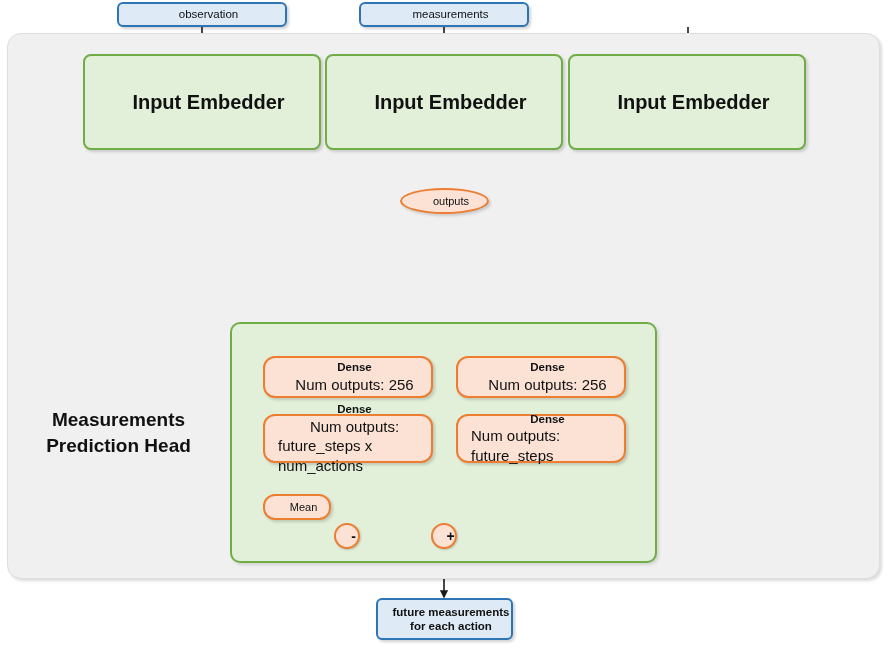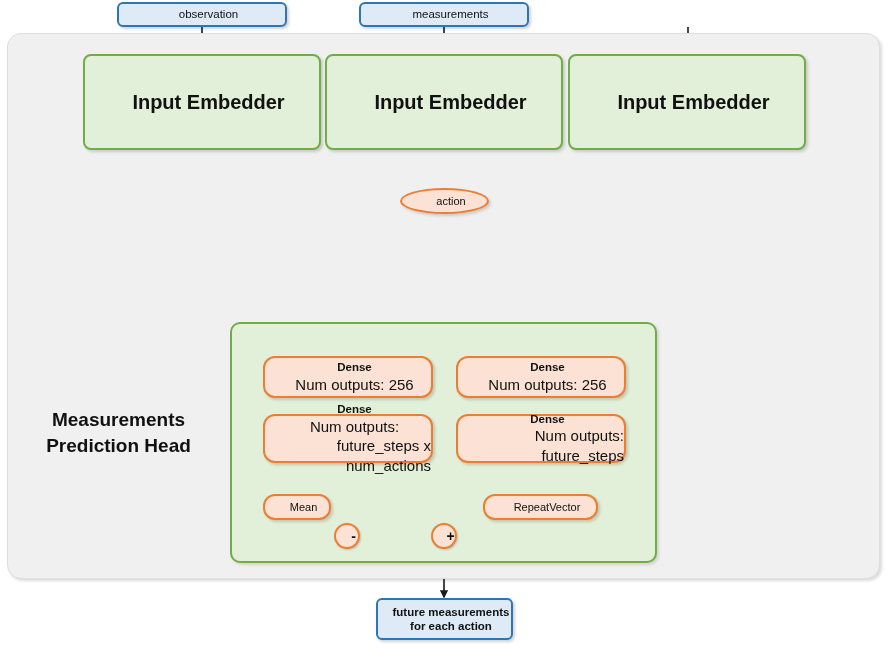--- a/index.html
+++ b/index.html
@@ -51,21 +51,21 @@
   }
 
   
   .node {
     position: absolute;
     box-sizing: border-box;
     display: flex;
     flex-direction: column;
     align-items: center;
     justify-content: center;
-    text-align: right;
+    text-align: left;
     color: #111111;
     padding-left: 13px;
   }
   .io-box {
     background: #deebf7;
     border: 2px solid #2e75b6;
     border-radius: 6px;
     font-size: 11.5px;
     line-height: 1.25;
     box-shadow: 2px 2px 3px rgba(0,0,0,0.18);
@@ -171,21 +171,21 @@
     <span class="emb-title">Input Embedder</span>
   </div>
   <div class="node green-box" style="left:325px; top:54px; width:238px; height:96px;">
     <span class="emb-title">Input Embedder</span>
   </div>
   <div class="node green-box" style="left:568px; top:54px; width:238px; height:96px;">
     <span class="emb-title">Input Embedder</span>
   </div>
 
   <div class="node ellipse-node" style="left:400px; top:188px; width:89px; height:26px;">
-    <span>action</span>
+    <span>outputs</span>
   </div>
 
 
   <div class="head-container"></div>
 
   <div class="head-label">
     <div>Measurements</div>
     <div>Prediction Head</div>
   </div>
 
@@ -206,23 +206,20 @@
   </div>
 
   <div class="node orange-box" style="left:456px; top:356px; width:170px; height:42px;">
     <span class="dense-title">Dense</span>
     <span class="dense-sub">Num outputs: 256</span>
   </div>
   <div class="node orange-box" style="left:456px; top:414px; width:170px; height:49px;">
     <span class="dense-title">Dense</span>
     <span class="dense-sub">Num outputs: future_steps</span>
   </div>
-  <div class="node orange-box" style="left:483px; top:494px; width:115px; height:26px;">
-    <span>RepeatVector</span>
-  </div>
   <div class="node op-circle" style="left:431px; top:523px; width:26px; height:26px;">
     <span>+</span>
   </div>
 
   <div class="node io-box" style="left:376px; top:598px; width:137px; height:42px;font-weight:bold;">
     <span>future measurements</span>
     <span>for each action</span>
   </div>
 
 </div>

